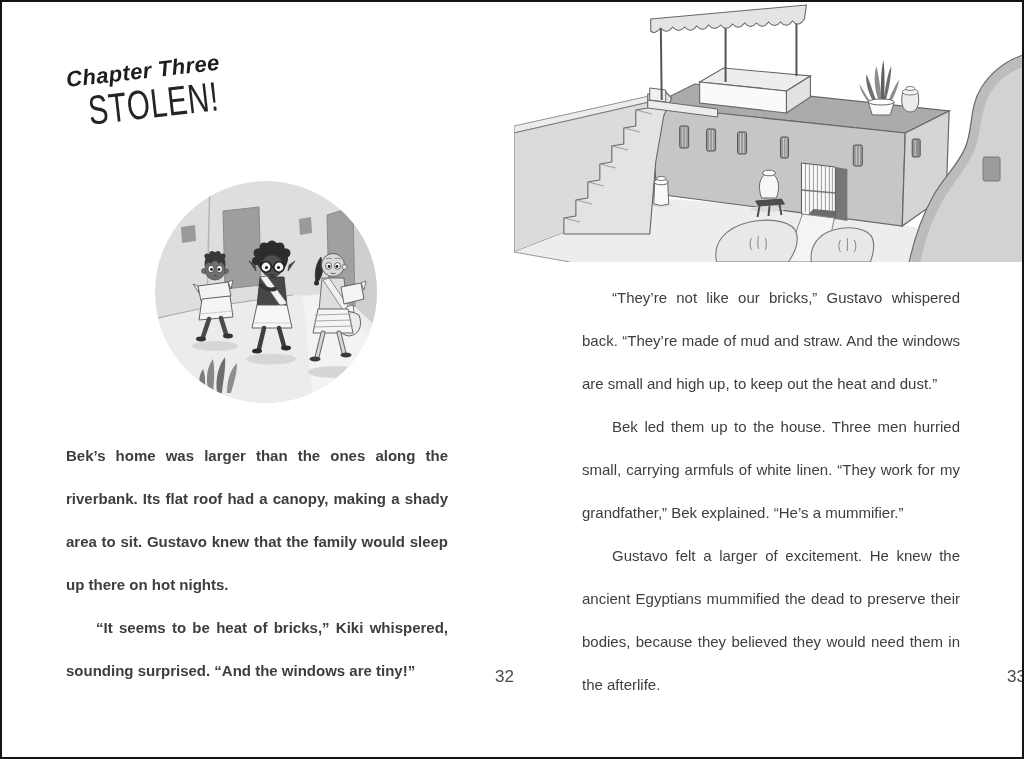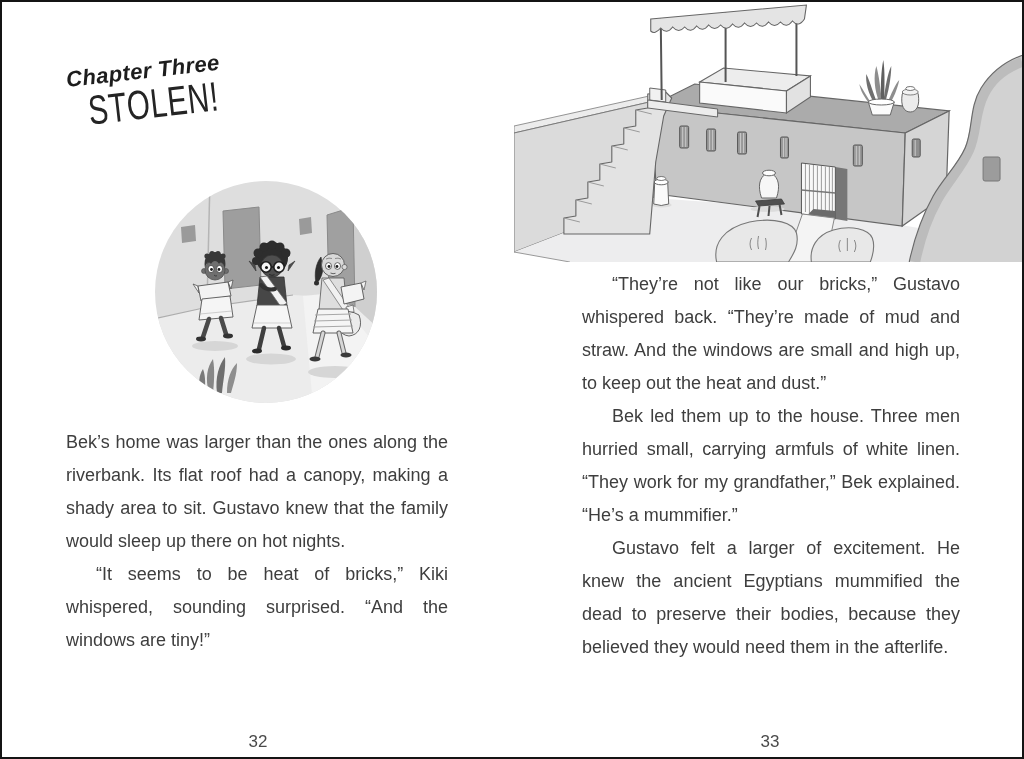--- a/index.html
+++ b/index.html
@@ -15,28 +15,28 @@
   
   .chapter-head{position:absolute;top:66px;left:56px;width:168px;
     transform:rotate(-6.5deg);transform-origin:left top;text-align:center;}
   .chapter-label{font-size:22px;font-weight:700;font-style:italic;
     color:#1d1d1d;letter-spacing:.4px;white-space:nowrap;}
   .chapter-title{display:inline-block;font-size:41px;font-weight:400;
     color:#242424;letter-spacing:1px;transform:scaleX(.72);
     transform-origin:center;margin-top:-3px;white-space:nowrap;}
 
   
-  .body-text{position:absolute;font-size:18px;line-height:33px;color:#3e3e3e;
-    text-align:justify;}
+  .body-text{position:absolute;font-size:15px;line-height:43px;color:#3e3e3e;
+    text-align:justify;margin-top:8px;}
   .body-text p{margin:0;text-indent:30px;}
   .body-text p.no-indent{text-indent:0;}
-  .bt-left{top:424px;left:64px;width:382px;}
+  .bt-left{top:424px;left:64px;width:382px;font-weight:bold;}
   .bt-right{top:266px;left:68px;width:378px;}
 
-  .page-num{position:absolute;top:730px;left:0;width:100%;text-align:center;
+  .page-num{position:absolute;top:665px;left:0;width:100%;text-align:right;
     font-size:17px;color:#4a4a4a;}
 
   
   .circle-illo{position:absolute;top:177px;left:151px;width:226px;height:226px;}
   .house-illo{position:absolute;top:0;left:0;width:512px;height:260px;}
   svg{display:block;}
 </style>
 </head>
 <body>
 

